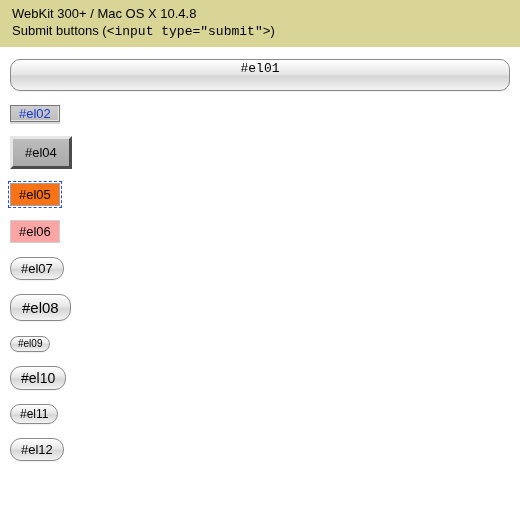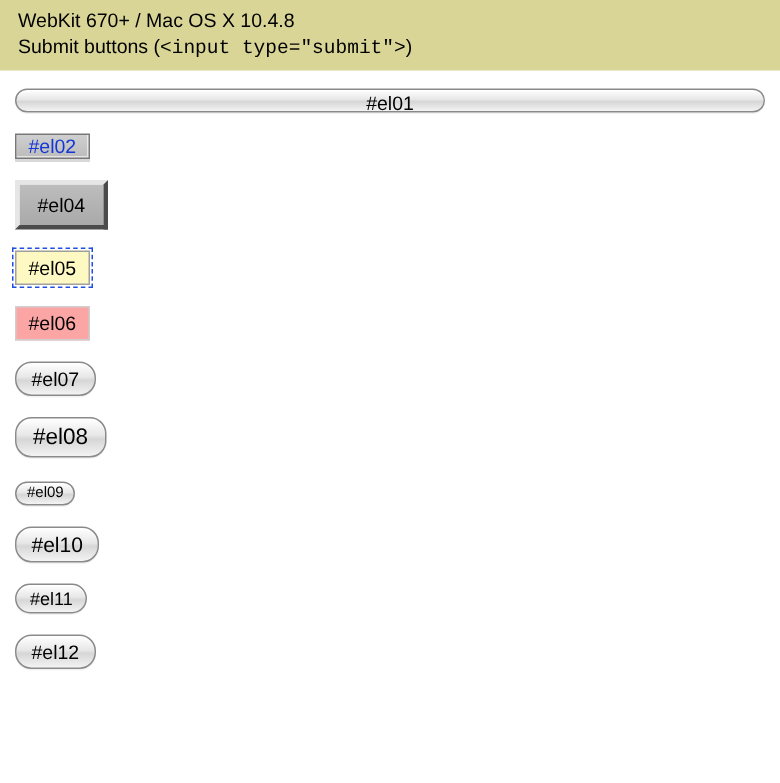--- a/index.html
+++ b/index.html
@@ -29,29 +29,30 @@
     font-size: 13px;
   }
   .content {
     padding: 12px 10px;
   }
   .row { margin-bottom: 14px; }
 
   
   .el01 {
     width: 500px;
-    height: 16px;
+    height: 32px;
     border-radius: 10px;
     border: 1px solid #8a8a8a;
     background: linear-gradient(#ffffff, #e7e7e7 45%, #d6d6d6 55%, #f3f3f3);
     text-align: center;
     font-size: 13px;
     line-height: 18px;
     box-shadow: inset 0 1px 0 rgba(255,255,255,0.9), 0 1px 0 rgba(0,0,0,0.05);
     cursor: default;
+    font-family: Liberation Mono, monospace;
   }
 
   
   .el02 {
     display: inline-block;
     padding: 0 8px;
     background: linear-gradient(#cfcfcf, #bcbcbc);
     border: 1px solid #787878;
     box-shadow: 0 2px 0 rgba(0,0,0,0.15), inset -1px -1px 0 rgba(255,255,255,0.6);
     color: #1436d6;
@@ -90,21 +91,21 @@
     border-right: 3px solid #4b4b4b;
     border-bottom: 3px solid #4b4b4b;
     font-size: 13px;
     cursor: default;
   }
 
   
   .el05 {
     display: inline-block;
     padding: 3px 8px;
-    background: #fef9c3;
+    background: #f97316;
     border: 1px solid #a0a0a0;
     outline: 1px dashed #1f4fe0;
     outline-offset: 1px;
     font-size: 13px;
     cursor: default;
   }
 
   
   .el06 {
     display: inline-block;
@@ -131,21 +132,21 @@
   .el09 { padding: 2px 7px;  font-size: 10px; border-radius: 8px; }
   .el10 { padding: 4px 10px; font-size: 14px; }
   .el11 { padding: 3px 9px;  font-size: 12px; }
   .el12 { padding: 4px 10px; font-size: 13px; }
 
 </style>
 </head>
 <body>
 
 <div class="header">
-  <div class="line1">WebKit 670+ / Mac OS X 10.4.8</div>
+  <div class="line1">WebKit 300+ / Mac OS X 10.4.8</div>
   <div class="line2">
     <span>Submit buttons (</span><code>&lt;input type="submit"&gt;</code><span>)</span>
   </div>
 </div>
 
 <div class="content">
 
   <div class="row">
     <div class="el01">#el01</div>
   </div>

